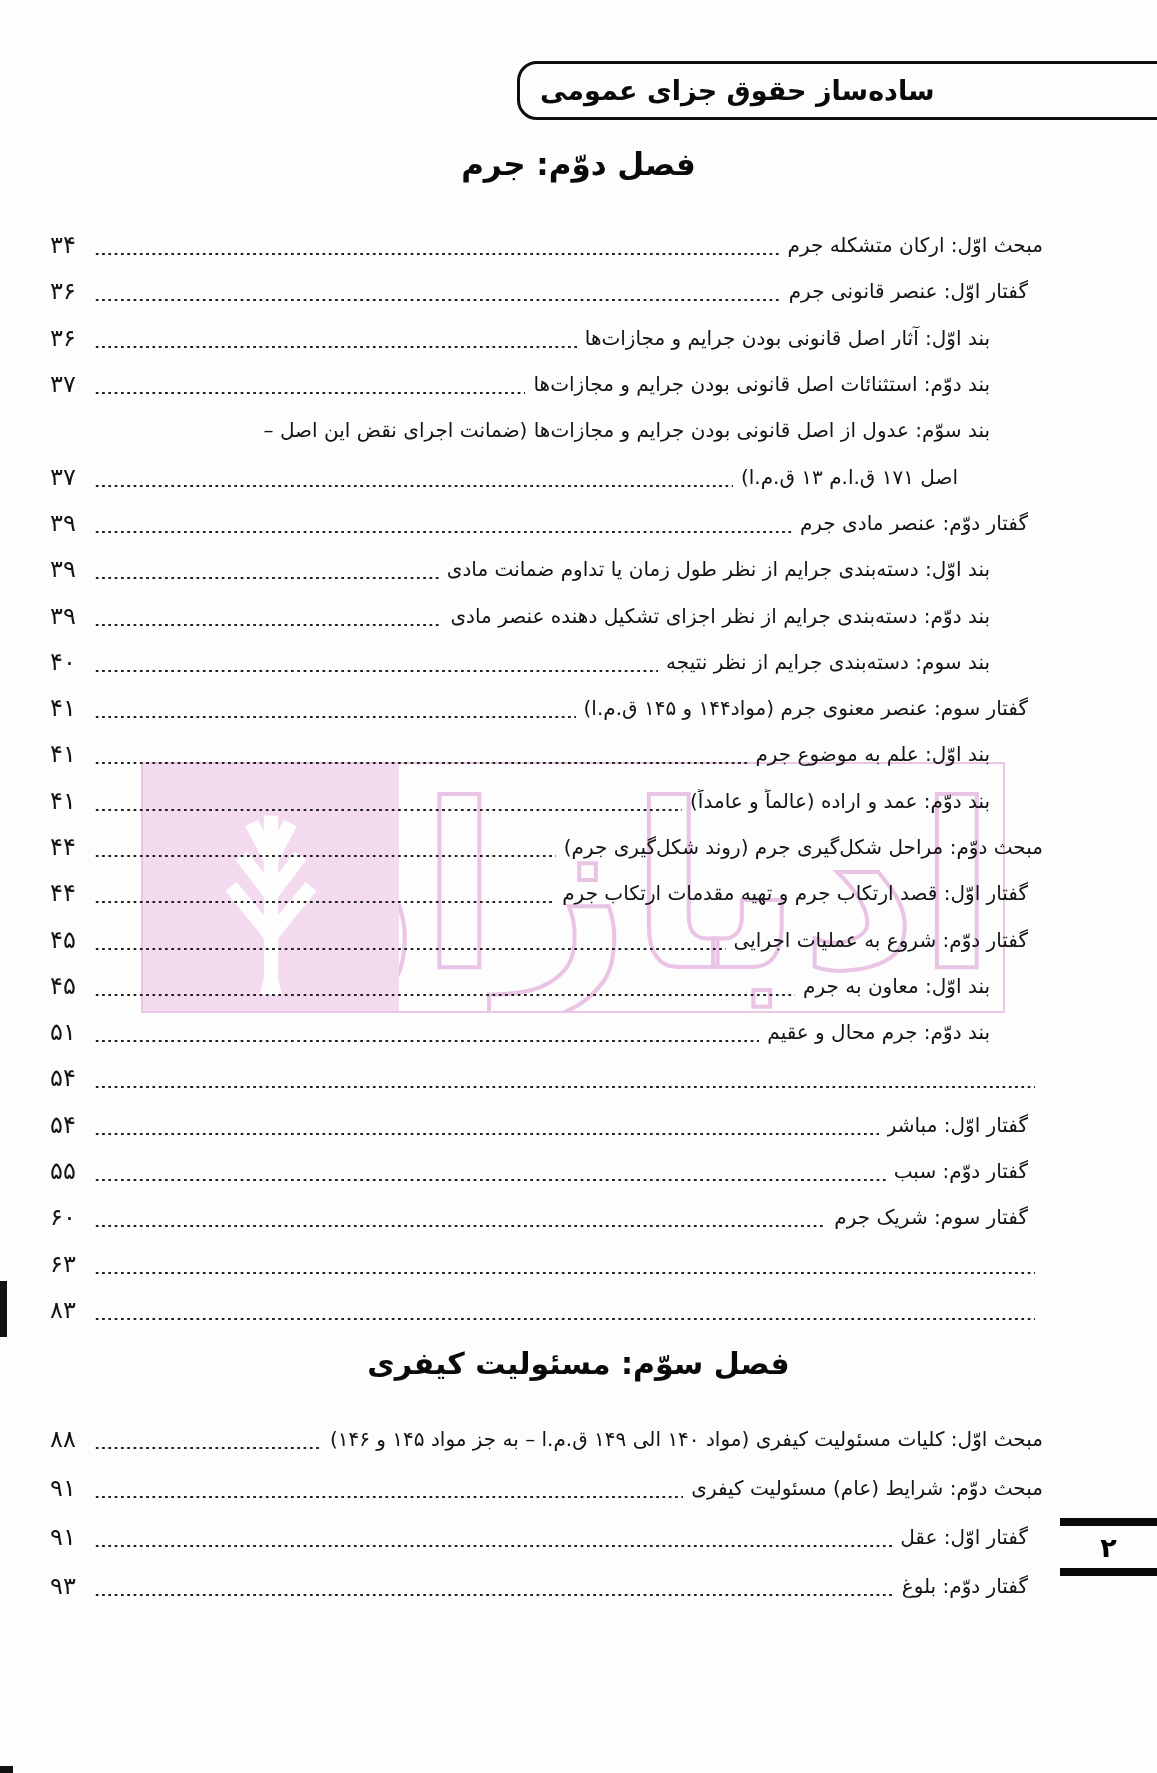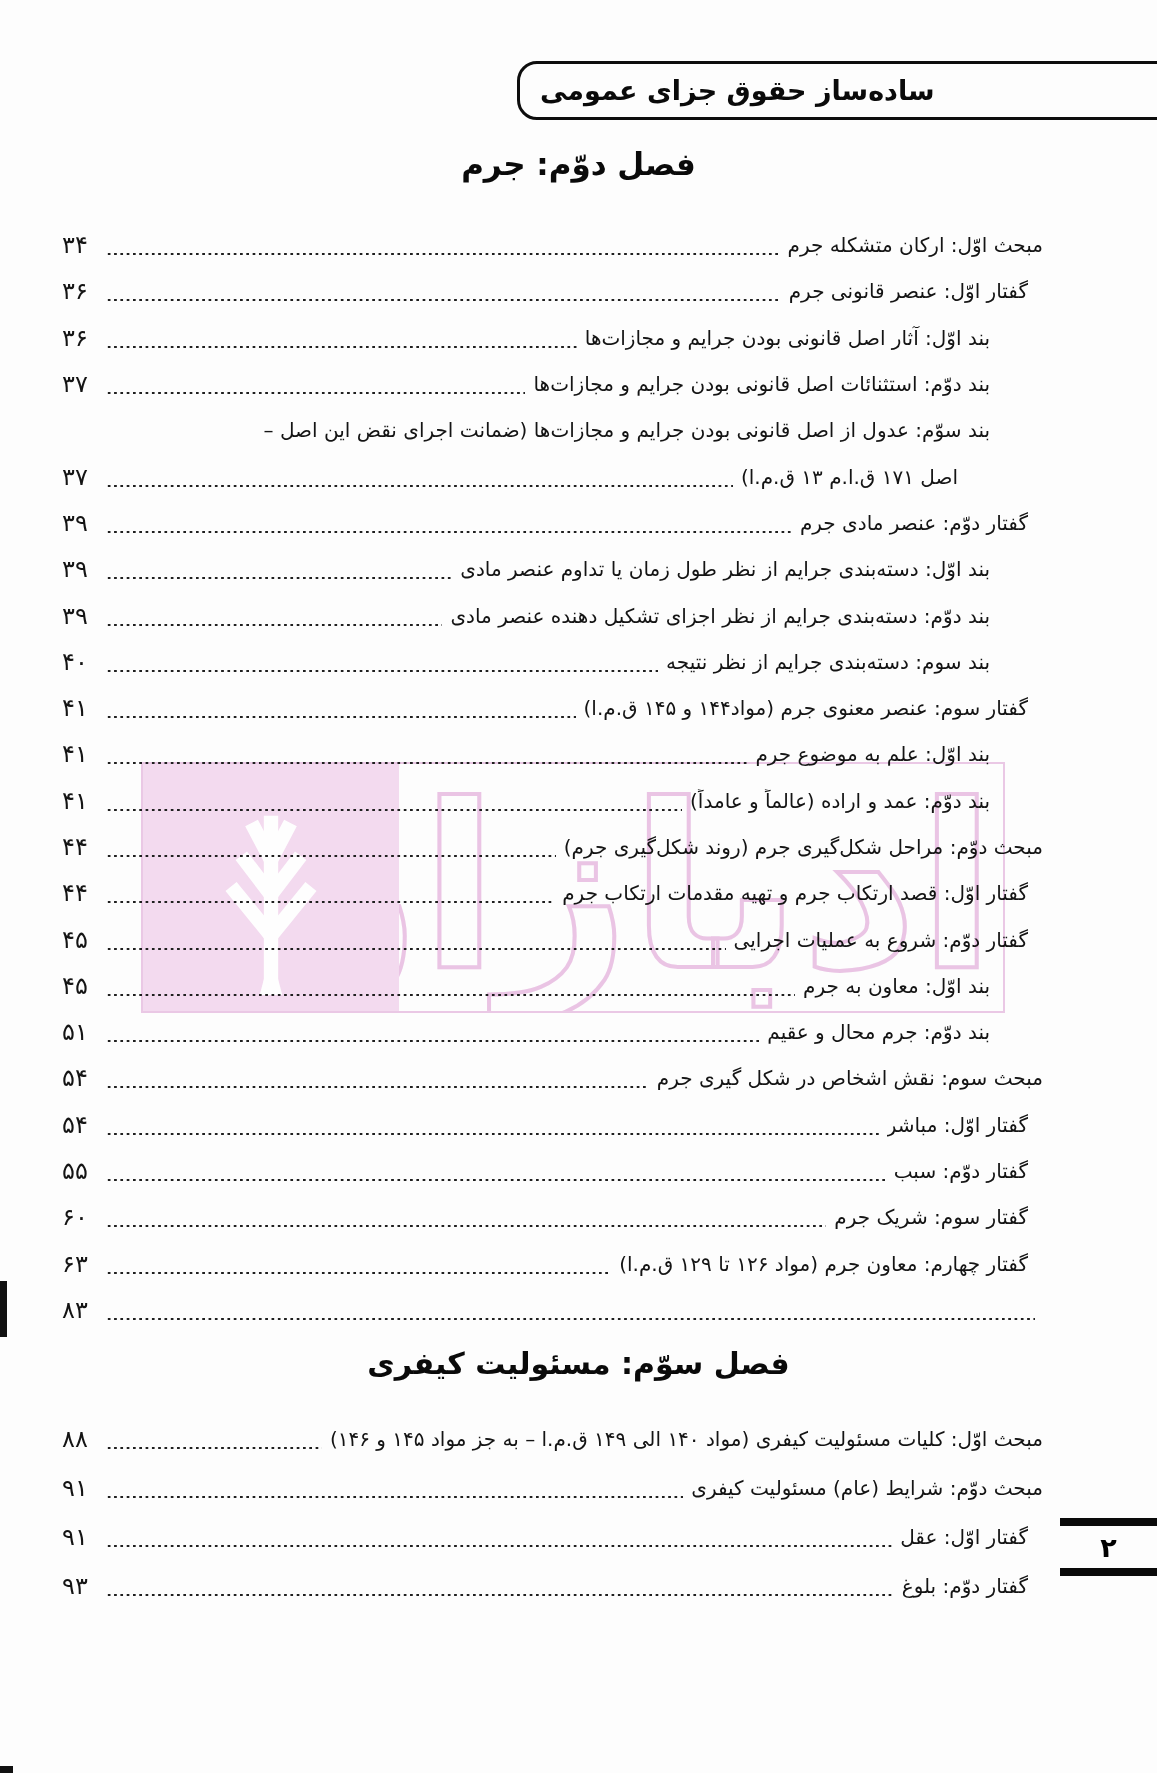--- a/index.html
+++ b/index.html
@@ -111,21 +111,20 @@
     background-size: 6.3px 6px;
     background-repeat: repeat-x;
     background-position: left calc(50% + 9px);
   }
   .page-num {
     font-size: 24px;
     min-width: 40px;
     text-align: left;
     direction: ltr;
     flex: none;
-    margin-left: 12px;
   }
   .dotted-underline {
     border-bottom: 2.5px dotted #2a2a2a;
     padding-bottom: 2px;
   }
 
   
   .page-badge {
     position: absolute;
     left: 1060px; top: 1518px;
@@ -206,21 +205,21 @@
         <span class="entry-text">اصل ۱۷۱ ق.ا.م ۱۳ ق.م.ا)</span>
         <span class="leader"></span>
         <span class="page-num">۳۷</span>
       </div>
       <div class="toc-row lvl1">
         <span class="entry-text">گفتار دوّم: عنصر مادی جرم</span>
         <span class="leader"></span>
         <span class="page-num">۳۹</span>
       </div>
       <div class="toc-row lvl2">
-        <span class="entry-text">بند اوّل: دسته‌بندی جرایم از نظر طول زمان یا تداوم عنصر مادی</span>
+        <span class="entry-text">بند اوّل: دسته‌بندی جرایم از نظر طول زمان یا تداوم ضمانت مادی</span>
         <span class="leader"></span>
         <span class="page-num">۳۹</span>
       </div>
       <div class="toc-row lvl2">
         <span class="entry-text">بند دوّم: دسته‌بندی جرایم از نظر اجزای تشکیل دهنده عنصر مادی</span>
         <span class="leader"></span>
         <span class="page-num">۳۹</span>
       </div>
       <div class="toc-row lvl2">
         <span class="entry-text">بند سوم: دسته‌بندی جرایم از نظر نتیجه</span>
@@ -261,41 +260,39 @@
         <span class="entry-text">بند اوّل: معاون به جرم</span>
         <span class="leader"></span>
         <span class="page-num">۴۵</span>
       </div>
       <div class="toc-row lvl2">
         <span class="entry-text">بند دوّم: جرم محال و عقیم</span>
         <span class="leader"></span>
         <span class="page-num">۵۱</span>
       </div>
       <div class="toc-row lvl0">
-        <span class="entry-text">مبحث سوم: نقش اشخاص در شکل گیری جرم</span>
         <span class="leader"></span>
         <span class="page-num">۵۴</span>
       </div>
       <div class="toc-row lvl1">
         <span class="entry-text">گفتار اوّل: مباشر</span>
         <span class="leader"></span>
         <span class="page-num">۵۴</span>
       </div>
       <div class="toc-row lvl1">
         <span class="entry-text">گفتار دوّم: سبب</span>
         <span class="leader"></span>
         <span class="page-num">۵۵</span>
       </div>
       <div class="toc-row lvl1">
         <span class="entry-text">گفتار سوم: شریک جرم</span>
         <span class="leader"></span>
         <span class="page-num">۶۰</span>
       </div>
       <div class="toc-row lvl1">
-        <span class="entry-text">گفتار چهارم: معاون جرم (مواد ۱۲۶ تا ۱۲۹ ق.م.ا)</span>
         <span class="leader"></span>
         <span class="page-num">۶۳</span>
       </div>
       <div class="toc-row lvl1">
         <span class="leader"></span>
         <span class="page-num">۸۳</span>
       </div>
     </div>
 
   <div class="chapter-title" id="chapter3-title">فصل سوّم: مسئولیت کیفری</div>

